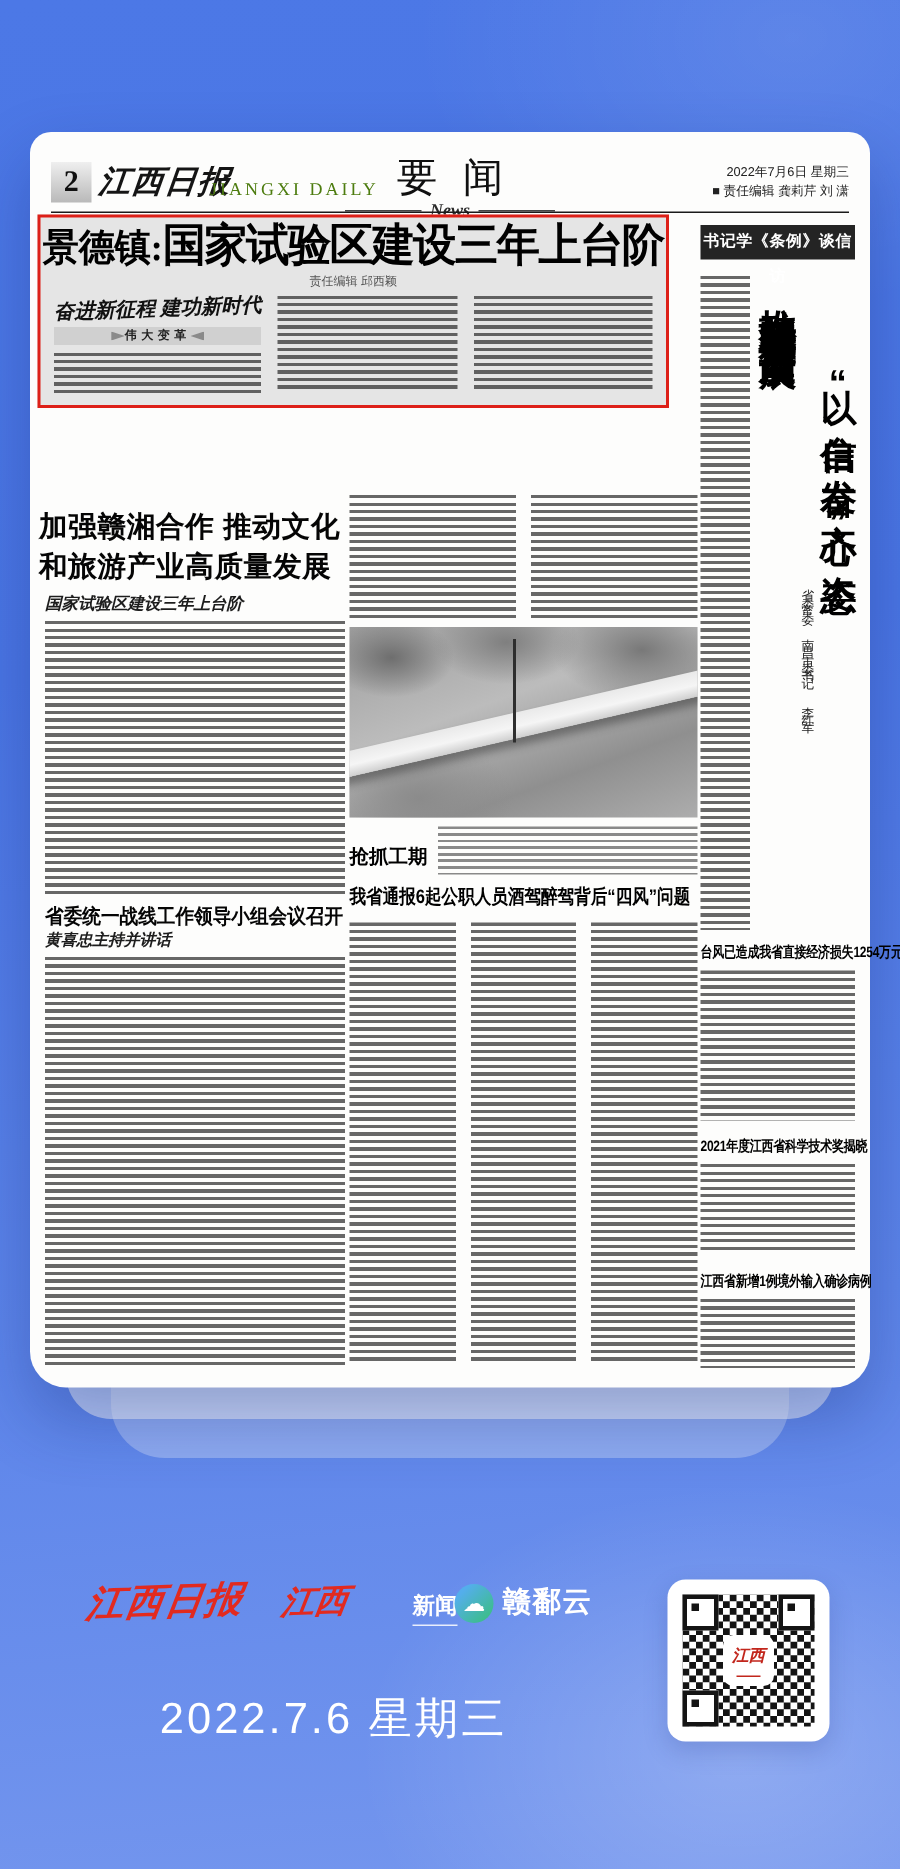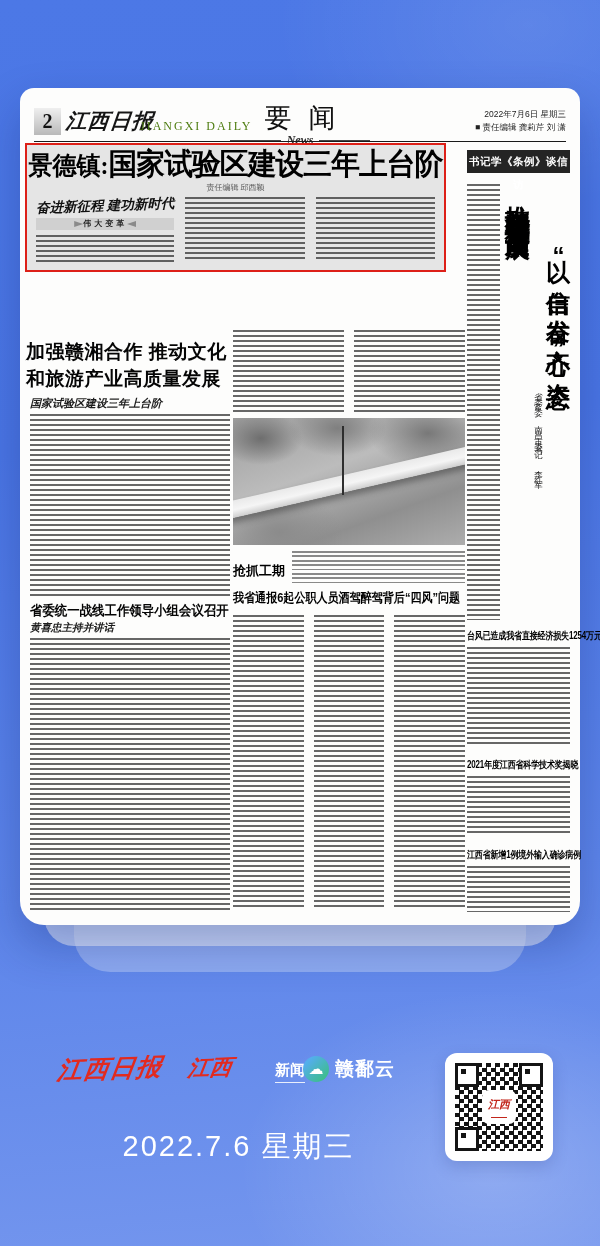--- a/index.html
+++ b/index.html
@@ -122,21 +122,21 @@
   .qr{position:absolute;left:10px;top:10px;width:88px;height:88px;
       background:repeating-conic-gradient(#141414 0% 25%,#ffffff 25% 50%) 0 0/9px 9px;}
   .finder{position:absolute;width:18px;height:18px;border:3.5px solid #141414;background:#fff;}
   .finder::after{content:"";position:absolute;left:3px;top:3px;width:5px;height:5px;background:#141414;}
   .f-tl{left:0;top:0;} .f-tr{right:0;top:0;} .f-bl{left:0;bottom:0;}
   .qr-badge{position:absolute;left:50%;top:50%;transform:translate(-50%,-50%);width:30px;height:30px;
             background:#fff;border-radius:5px;box-shadow:0 0 0 2px #fff;text-align:center;}
   .qr-badge span{font:italic 900 11px/24px "Liberation Serif","DejaVu Serif",serif;color:#c2261c;}
   .qr-badge::after{content:"";position:absolute;left:7px;bottom:4px;width:16px;height:1.5px;background:#c2261c;}
   .big-date{position:absolute;left:0;top:1128px;width:445px;text-align:center;
-            font:500 29px/36px "Liberation Sans",sans-serif;color:#fff;letter-spacing:2px;padding-left:16px;}
+            font:500 29px/36px "Liberation Sans",sans-serif;color:#fff;letter-spacing:2px;}
 </style>
 </head>
 <body>
 
 <div class="bg">
 
   <div class="stack1"></div>
   <div class="stack2"></div>
 
   <div class="page">

